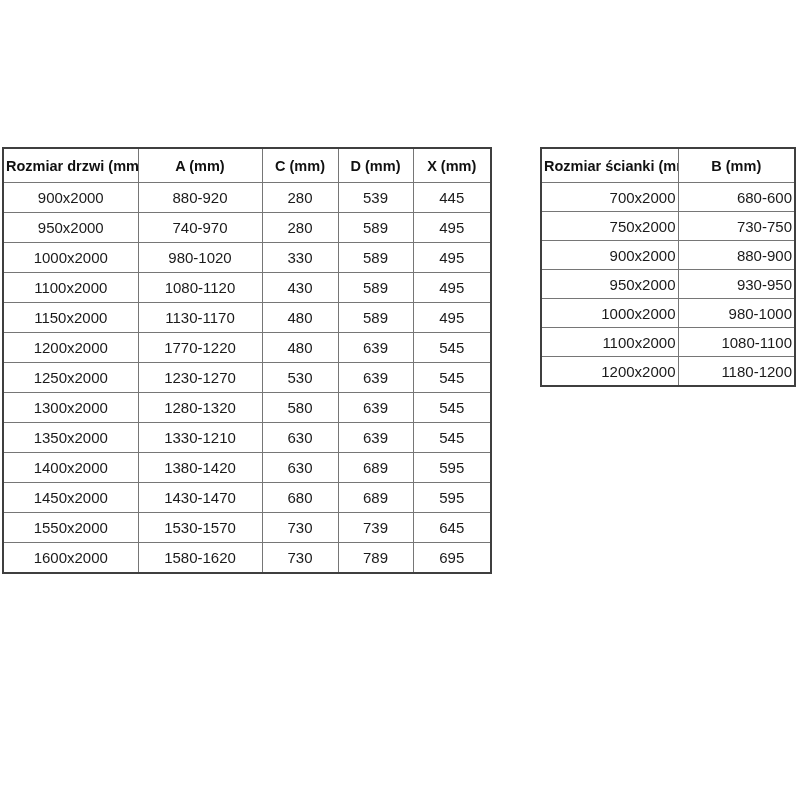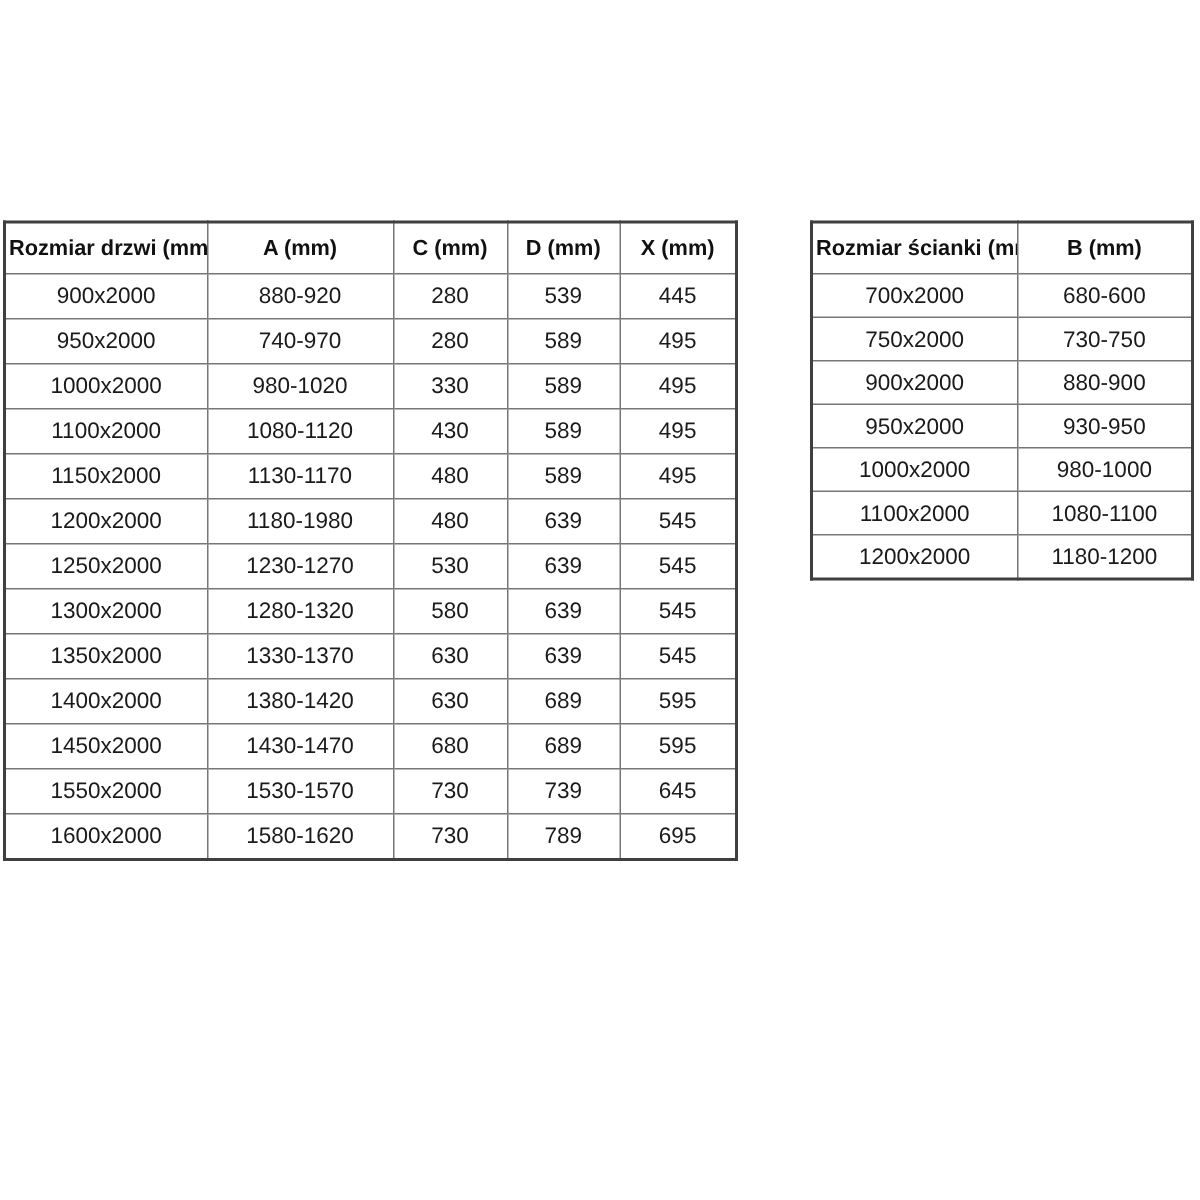--- a/index.html
+++ b/index.html
@@ -45,21 +45,21 @@
     left: 2px;
     top: 147px;
     width: 488px;
   }
   #doors-table td { height: 29px; }
   #walls-table {
     left: 540px;
     top: 147px;
     width: 254px;
   }
-  #walls-table td { height: 28px; }
+  #walls-table td { height: 28px; text-align: right; }
 </style>
 </head>
 <body>
 
 <div>
 
   <table id="doors-table" class="spec-table">
     <colgroup>
       <col style="width:135px">
       <col style="width:124px">
@@ -107,42 +107,42 @@
         </tr>
         <tr>
           <td>1150x2000</td>
           <td>1130-1170</td>
           <td>480</td>
           <td>589</td>
           <td>495</td>
         </tr>
         <tr>
           <td>1200x2000</td>
-          <td>1180-1980</td>
+          <td>1770-1220</td>
           <td>480</td>
           <td>639</td>
           <td>545</td>
         </tr>
         <tr>
           <td>1250x2000</td>
           <td>1230-1270</td>
           <td>530</td>
           <td>639</td>
           <td>545</td>
         </tr>
         <tr>
           <td>1300x2000</td>
           <td>1280-1320</td>
           <td>580</td>
           <td>639</td>
           <td>545</td>
         </tr>
         <tr>
           <td>1350x2000</td>
-          <td>1330-1370</td>
+          <td>1330-1210</td>
           <td>630</td>
           <td>639</td>
           <td>545</td>
         </tr>
         <tr>
           <td>1400x2000</td>
           <td>1380-1420</td>
           <td>630</td>
           <td>689</td>
           <td>595</td>

